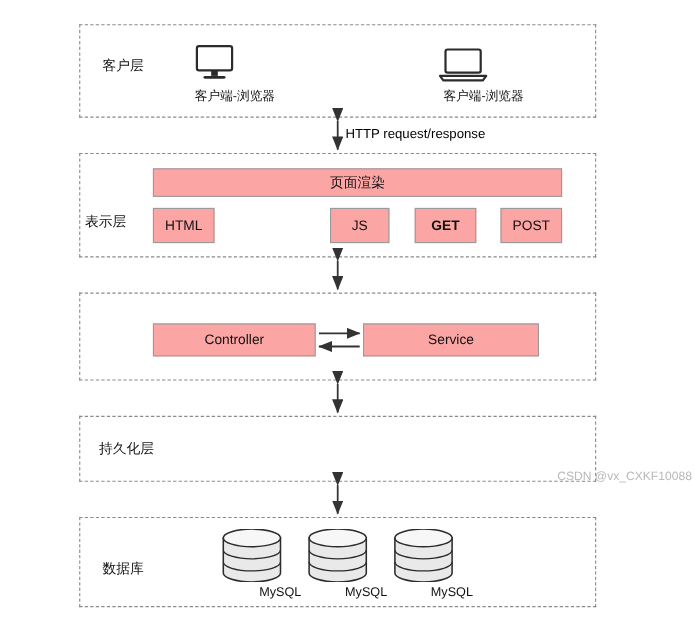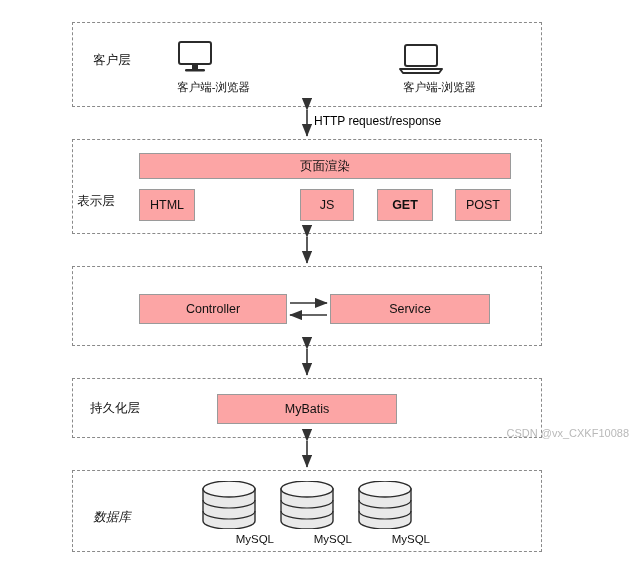--- a/index.html
+++ b/index.html
@@ -127,24 +127,23 @@
   <div class="box" style="left:455px; top:189px; width:56px; height:32px;">POST</div>
 
   <div class="layer" style="left:72px; top:266px; width:470px; height:80px;"></div>
 
   <div class="box" style="left:139px; top:294px; width:148px; height:30px;text-align:right;">Controller</div>
   <div class="box" style="left:330px; top:294px; width:160px; height:30px;">Service</div>
 
   <div class="layer" style="left:72px; top:378px; width:470px; height:60px;"></div>
   <div class="layer-label" style="left:80px; top:400px; width:70px;">持久化层</div>
 
-  <div class="box" style="left:217px; top:394px; width:180px; height:30px;">MyBatis</div>
 
   <div class="layer" style="left:72px; top:470px; width:470px; height:82px;"></div>
-  <div class="layer-label" style="left:82px; top:509px; width:60px;font-style:italic;">数据库</div>
+  <div class="layer-label" style="left:82px; top:509px; width:60px;">数据库</div>
 
   <div class="icon-wrap" style="left:200px; top:481px; width:58px; height:48px;">
     <svg width="58" height="48" viewBox="0 0 58 48">
       <path d="M3 8 L3 40 A26 8 0 0 0 55 40 L55 8 Z" fill="#e9e9e9" stroke="#2b2b2b" stroke-width="1.4"></path>
       <ellipse cx="29" cy="8" rx="26" ry="8" fill="#f7f7f7" stroke="#2b2b2b" stroke-width="1.4"></ellipse>
       <path d="M3 19 A26 8 0 0 0 55 19" fill="none" stroke="#2b2b2b" stroke-width="1.2"></path>
       <path d="M3 30 A26 8 0 0 0 55 30" fill="none" stroke="#2b2b2b" stroke-width="1.2"></path>
     </svg>
   </div>
   <div class="caption" style="left:184px; top:533px; width:90px;">MySQL</div>

